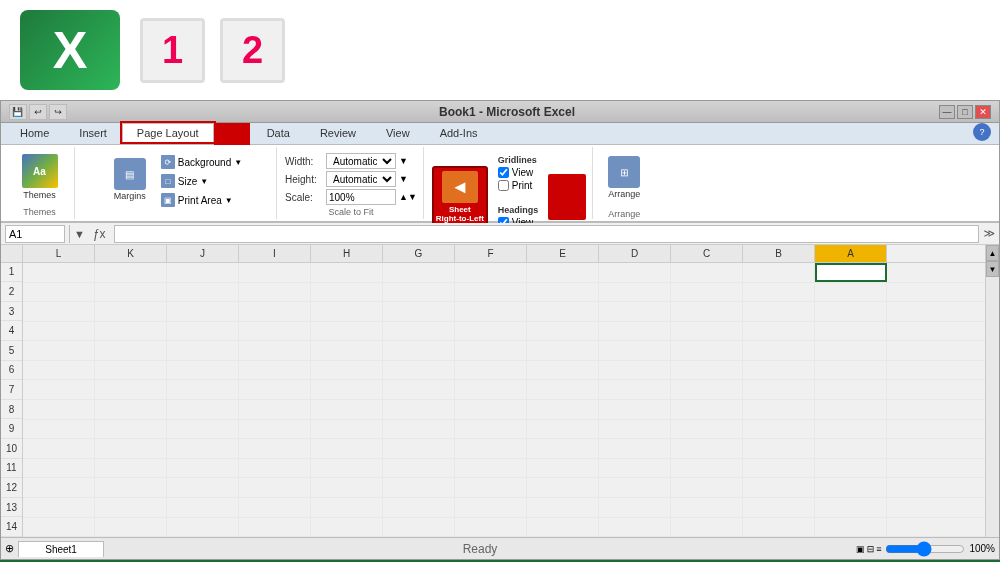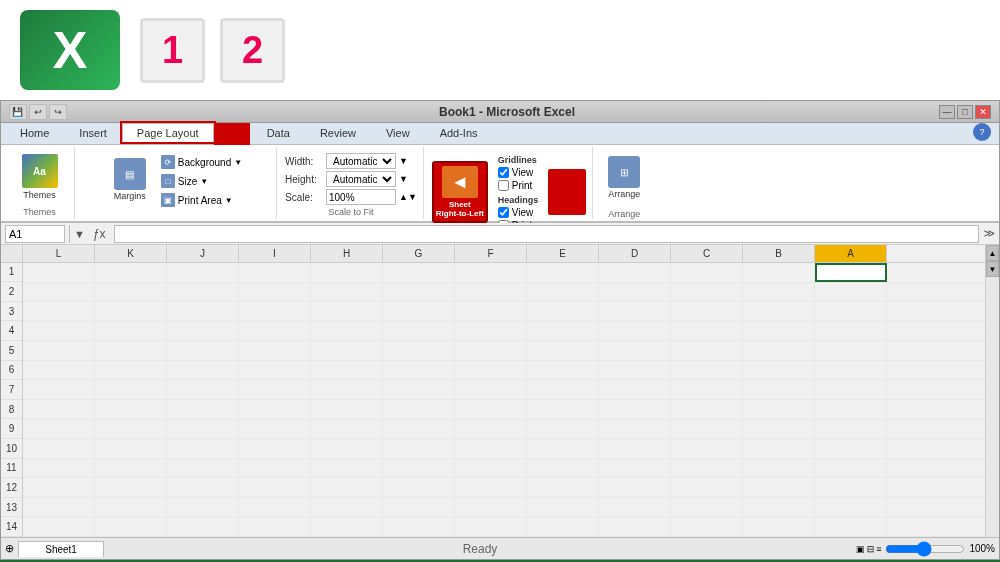--- a/index.html
+++ b/index.html
@@ -617,21 +617,21 @@
         <div style="display:flex;flex-direction:column;gap:2px;padding-top:2px;">
           <div style="font-size:9px;font-weight:bold;color:#333;">Gridlines</div>
           <div class="check-row">
             <input type="checkbox" checked="" style="">
             <span>View</span>
           </div>
           <div class="check-row">
             <input type="checkbox" style="">
             <span>Print</span>
           </div>
-          <div style="font-size:9px;font-weight:bold;color:#333;margin-top:2px;">Headings</div>
+          <div style="font-size:9px;font-weight:bold;color:#333;margin-top:12px;">Headings</div>
           <div class="check-row">
             <input type="checkbox" checked="" style="">
             <span>View</span>
           </div>
           <div class="check-row">
             <input type="checkbox" style="">
             <span>Print</span>
           </div>
         </div>
 

